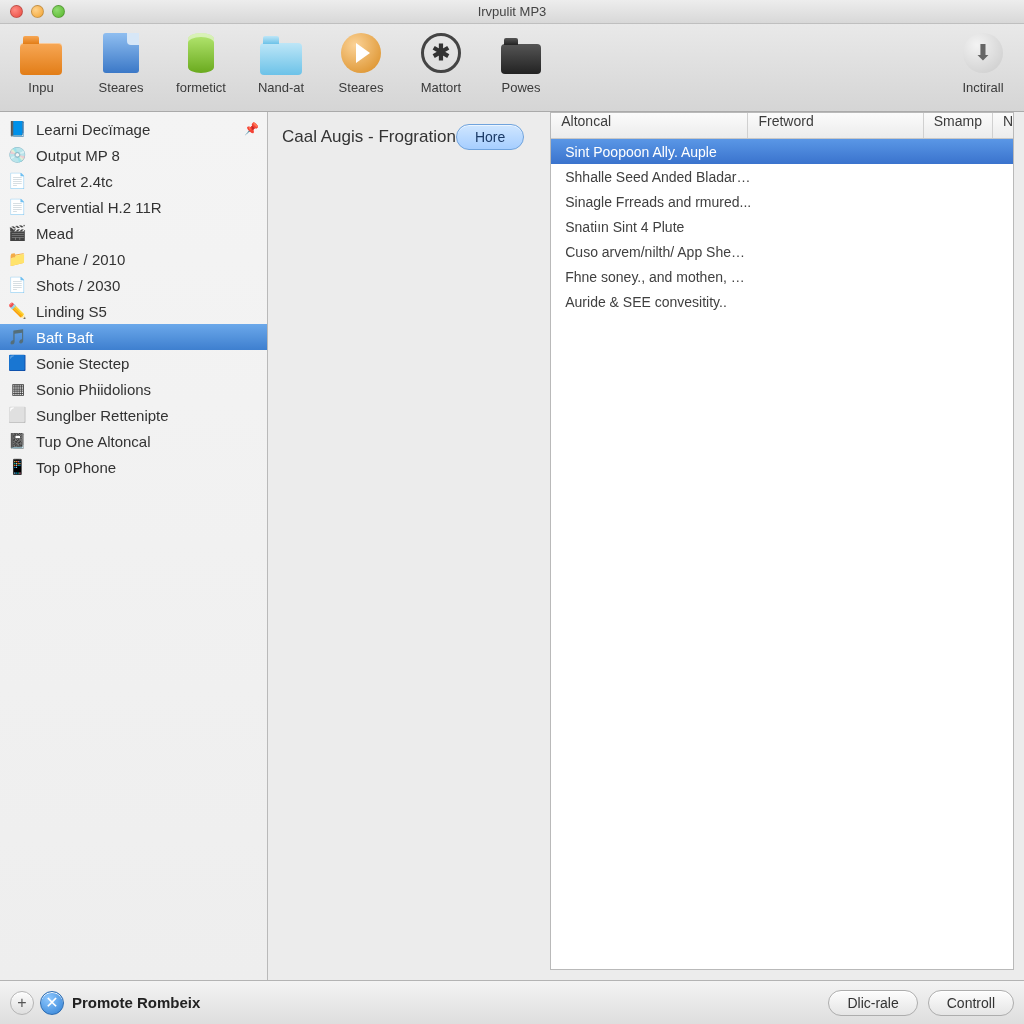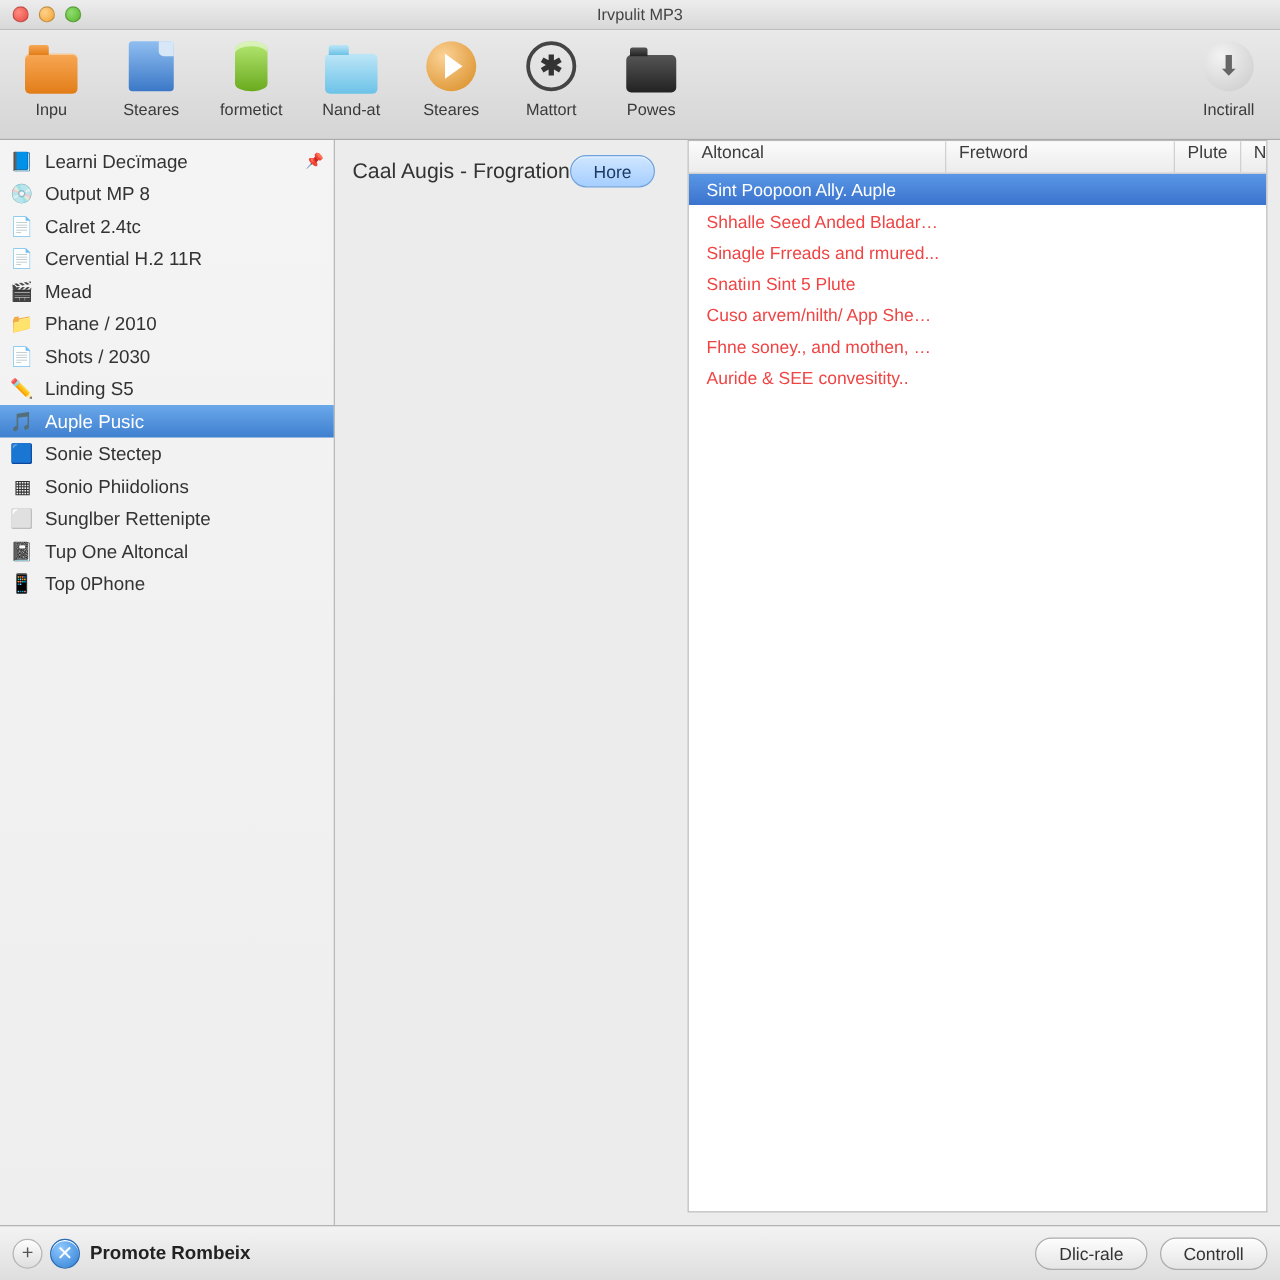--- a/index.html
+++ b/index.html
@@ -190,21 +190,21 @@
   border-bottom:1px solid #c7c7c7;
 }
 .th {
   padding:0 10px; font-size:14px; color:#3c3c3c;
   border-right:1px solid #d0d0d0;
 }
 .th:last-child{border-right:none;}
 .tbody { flex:1; overflow:auto; }
 .trow {
   display:flex; height:25px; align-items:center;
-  font-size:14px; color:#ef4444;
+  font-size:14px; color:#404040;
 }
 .trow .td { padding: 0 14px; white-space:nowrap; overflow:hidden; text-overflow:ellipsis; }
 .trow.selected {
   background: linear-gradient(#5a97e6,#3a73cd);
   color:#fff;
 }
 
 
 .bottombar {
   height:44px;
@@ -337,21 +337,21 @@
       <div class="side-item">
         <span class="sicon">📄</span>
         <span>Shots / 2030</span>
       </div>
       <div class="side-item">
         <span class="sicon">✏️</span>
         <span>Linding S5</span>
       </div>
       <div class="side-item selected">
         <span class="sicon">🎵</span>
-        <span>Auple Pusic</span>
+        <span>Baft Baft</span>
       </div>
       <div class="side-item">
         <span class="sicon">🟦</span>
         <span>Sonie Stectep</span>
       </div>
       <div class="side-item">
         <span class="sicon">▦</span>
         <span>Sonio Phiidolions</span>
       </div>
       <div class="side-item">
@@ -372,21 +372,21 @@
     <div class="main-header">
       <div class="main-title">Caal Augis - Frogration</div>
       <div class="spacer"></div>
       <button class="pill-btn">Hore</button>
     </div>
 
     <div class="table-wrap">
       <div class="thead">
         <div class="th col-a">Altoncal</div>
         <div class="th col-b">Fretword</div>
-        <div class="th col-c">Plute</div>
+        <div class="th col-c">Smamp</div>
         <div class="th col-d">N</div>
       </div>
       <div class="tbody" id="tbody">
           <div class="trow selected">
             <div class="td col-a">Sint Poopoon Ally. Auple</div>
             <div class="td col-b"></div>
             <div class="td col-c"></div>
             <div class="td col-d"></div>
           </div>
           <div class="trow">
@@ -395,21 +395,21 @@
             <div class="td col-c"></div>
             <div class="td col-d"></div>
           </div>
           <div class="trow">
             <div class="td col-a">Sinagle Frreads and rmured...</div>
             <div class="td col-b"></div>
             <div class="td col-c"></div>
             <div class="td col-d"></div>
           </div>
           <div class="trow">
-            <div class="td col-a">Snatiın Sint 5 Plute</div>
+            <div class="td col-a">Snatiın Sint 4 Plute</div>
             <div class="td col-b"></div>
             <div class="td col-c"></div>
             <div class="td col-d"></div>
           </div>
           <div class="trow">
             <div class="td col-a">Cuso arvem/nilth/ App Shem...</div>
             <div class="td col-b"></div>
             <div class="td col-c"></div>
             <div class="td col-d"></div>
           </div>

